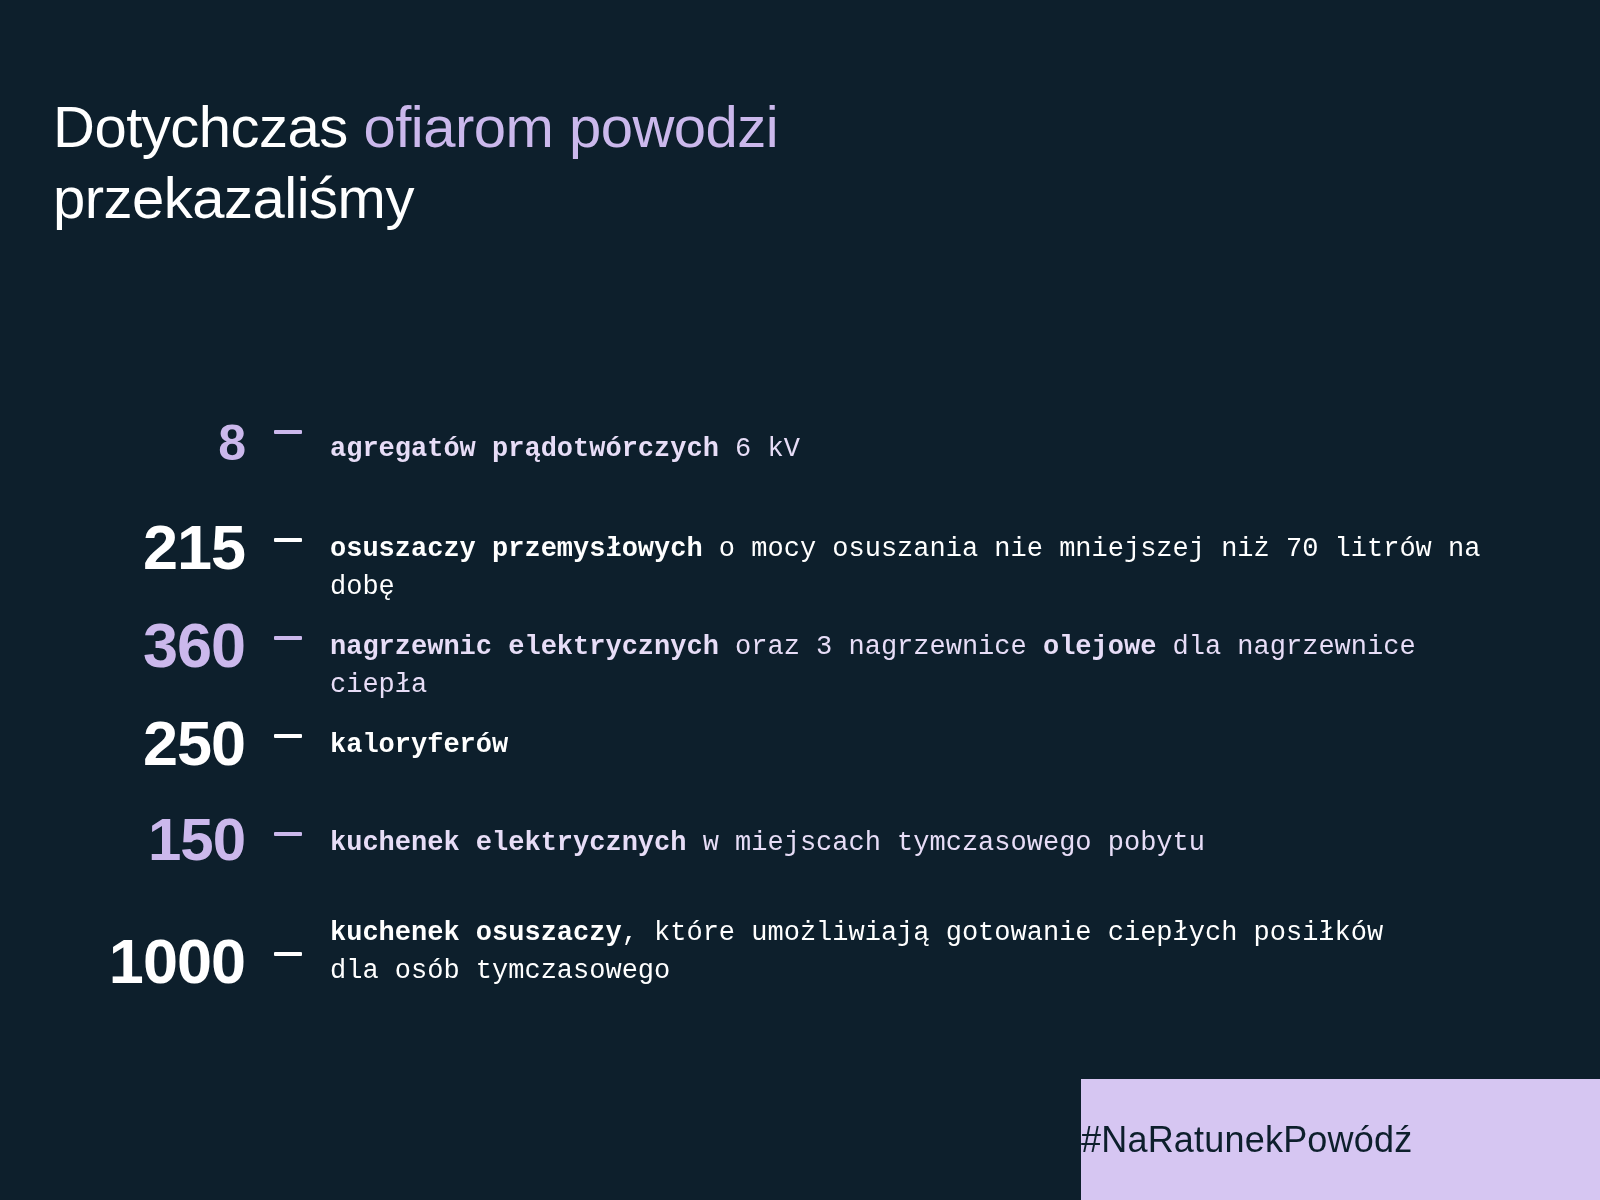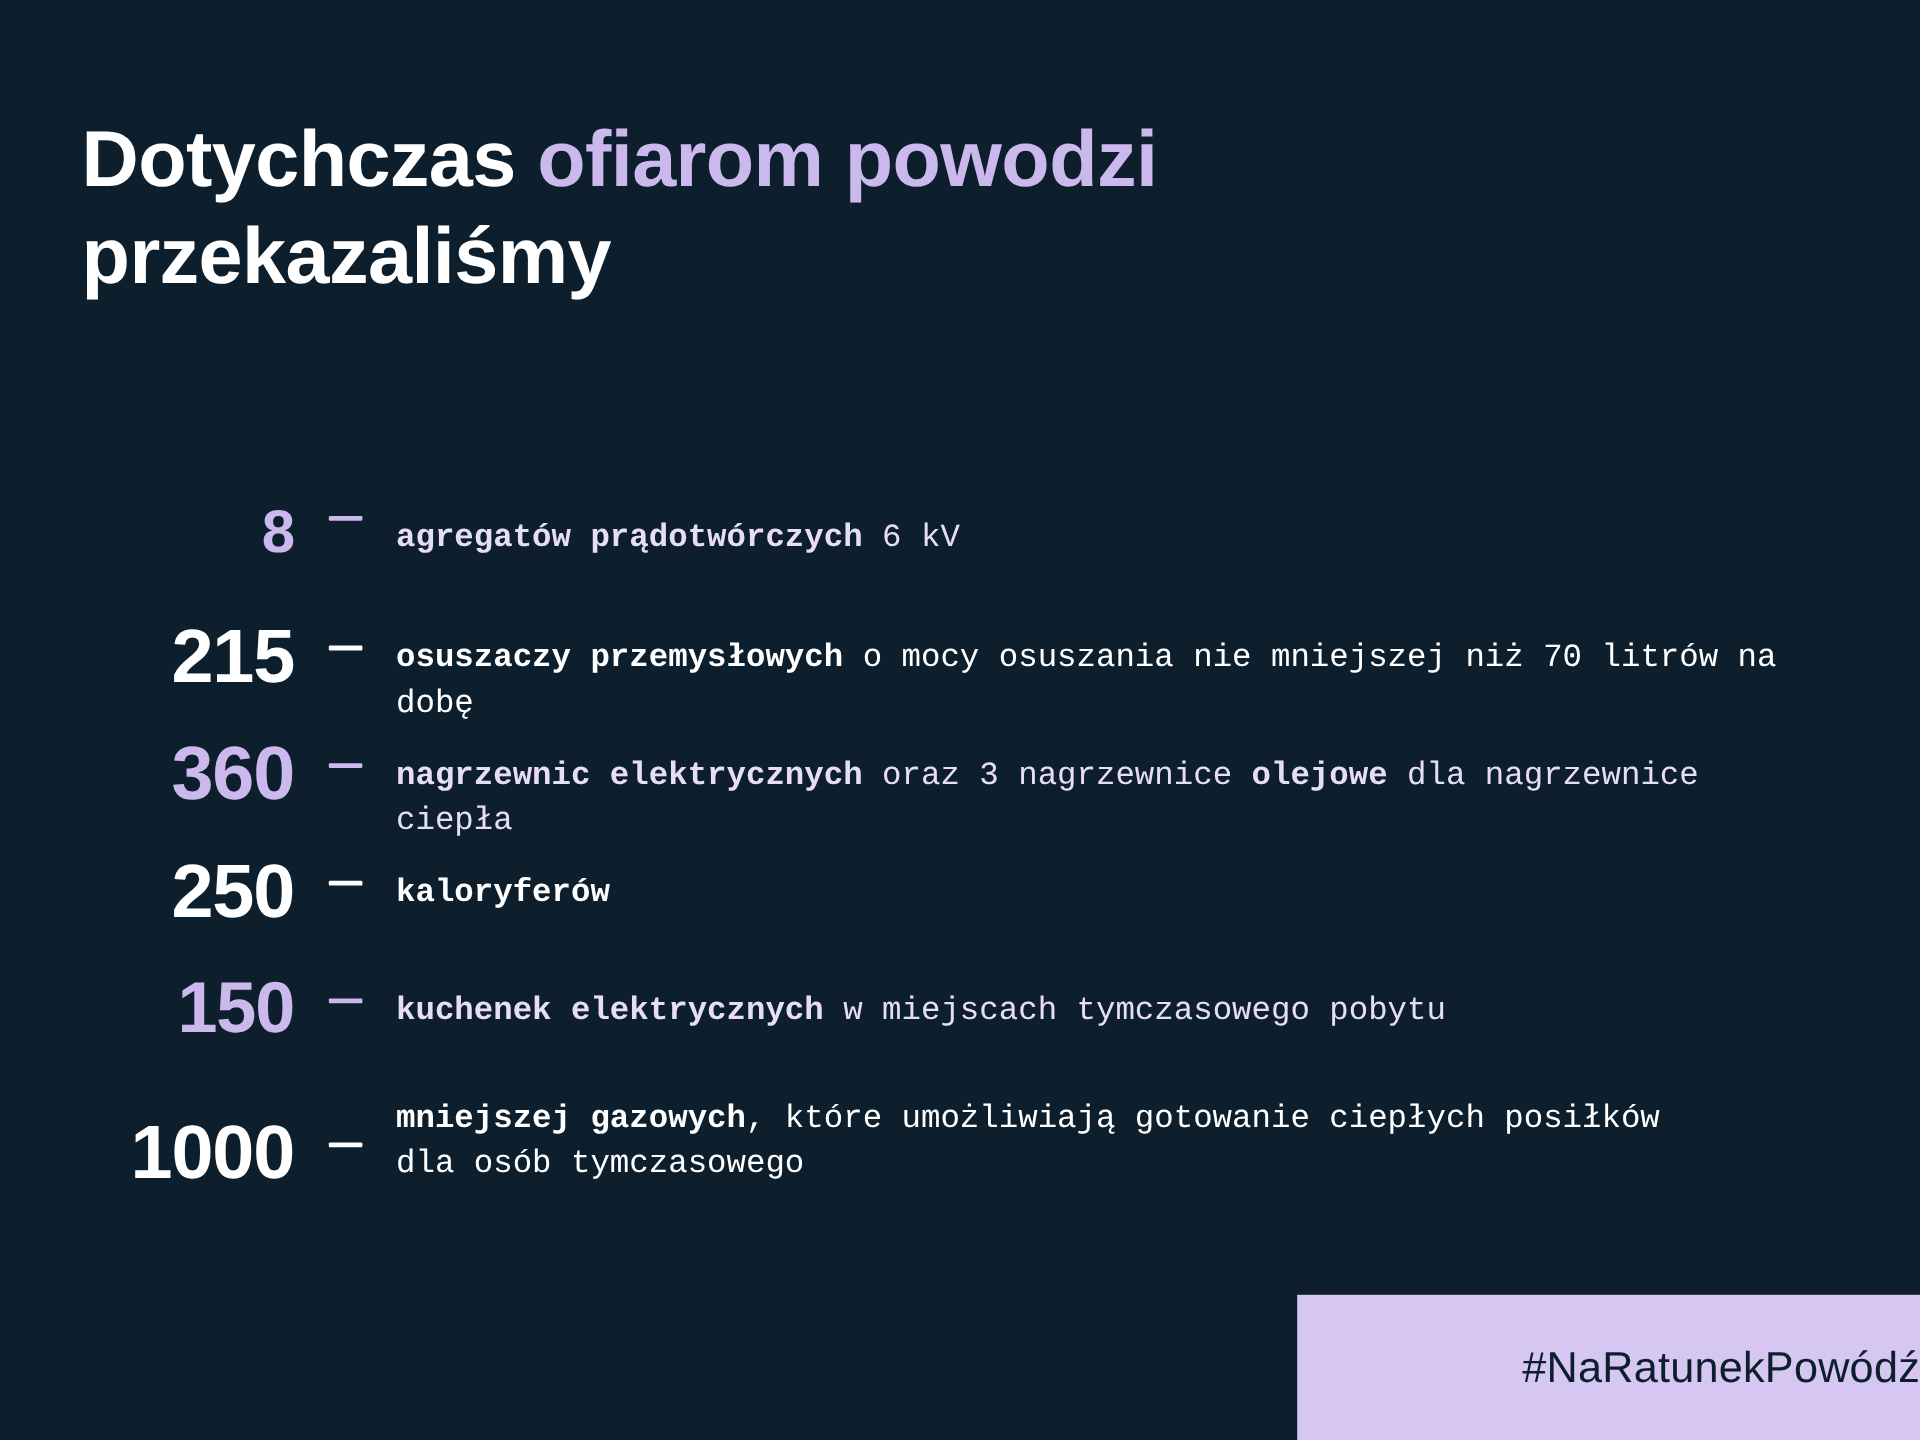--- a/index.html
+++ b/index.html
@@ -19,26 +19,26 @@
 
   .poster {
     position: absolute;
     inset: 0;
     background: #0d1f2c;
   }
 
   
   .headline {
     position: absolute;
-    left: 68px;
+    left: 53px;
     top: 92px;
     width: 1300px;
-    font-size: 66px;
+    font-size: 58px;
     line-height: 1.22;
-    font-weight: 700;
+    font-weight: 400;
     letter-spacing: -0.5px;
     color: #ffffff;
     margin: 0;
   }
   .headline .accent {
     color: #cbb8ec;
   }
 
   
   .stats {
@@ -119,21 +119,21 @@
   
   .badge {
     position: absolute;
     left: 1081px;
     top: 1079px;
     width: 519px;
     height: 121px;
     background: #d6c6f2;
     display: flex;
     align-items: center;
-    justify-content: flex-end;
+    justify-content: flex-start;
   }
   .badge span {
     color: #0d1f2c;
     font-size: 36px;
     font-weight: 400;
     letter-spacing: 0.2px;
     white-space: nowrap;
   }
 </style>
 </head>
@@ -197,21 +197,21 @@
         <b>kuchenek elektrycznych</b><span> w miejscach tymczasowego pobytu</span>
       </div>
     </div>
 
     <div class="stat-row row-6 tall v-white">
       <div class="stat-num">1000</div>
       <div class="stat-dash">
           <i></i>
         </div>
       <div class="stat-text">
-        <b>mniejszej gazowych</b><span>, które umożliwiają gotowanie ciepłych posiłków</span><br>
+        <b>kuchenek osuszaczy</b><span>, które umożliwiają gotowanie ciepłych posiłków</span><br>
         <span>dla osób tymczasowego</span>
       </div>
     </div>
 
   </div>
 
   <div class="badge">
     <span>#NaRatunekPowódź</span>
   </div>
 

